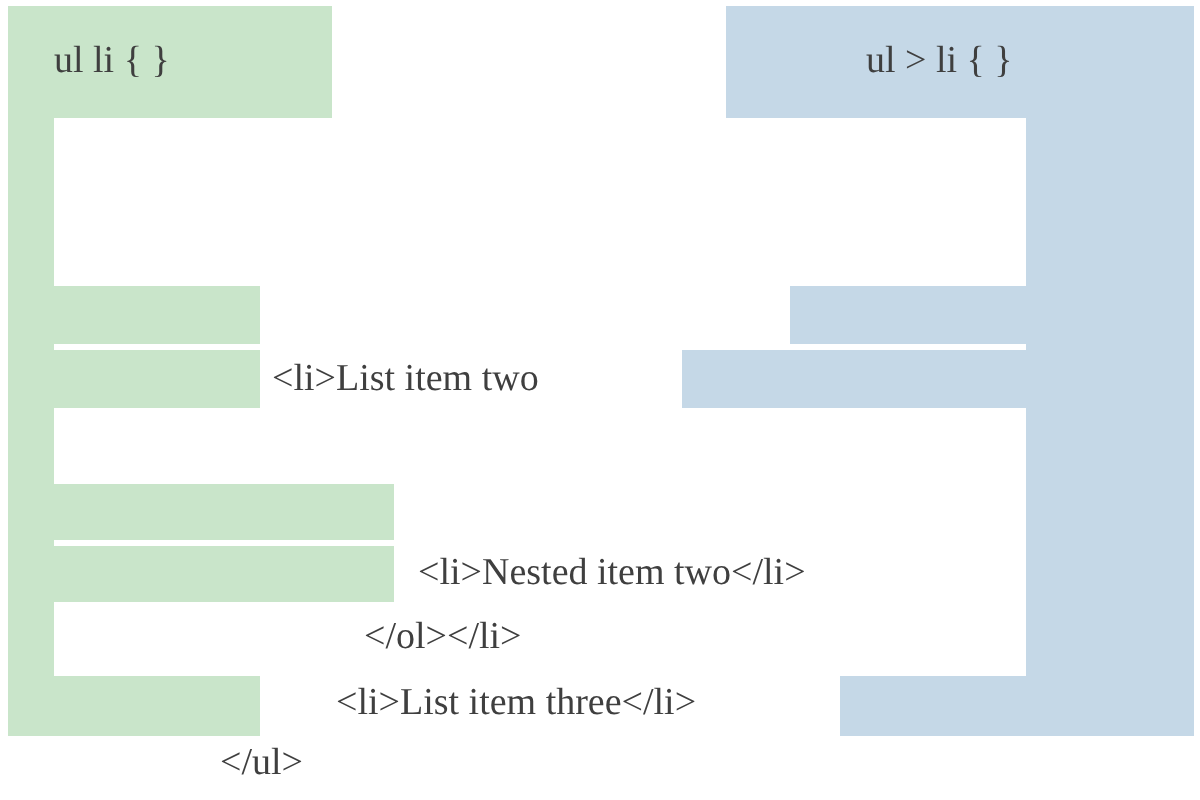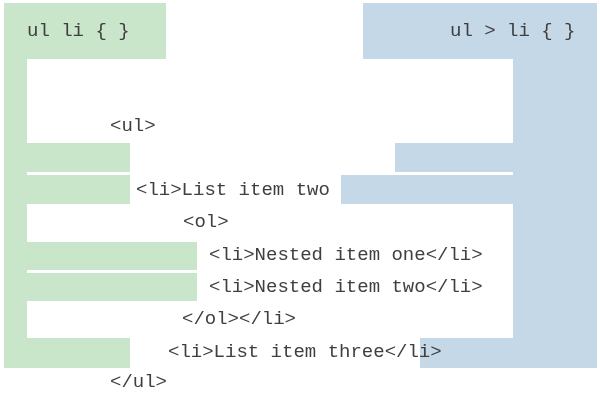--- a/index.html
+++ b/index.html
@@ -6,41 +6,41 @@
     margin: 0;
     padding: 0;
     background: #ffffff;
   }
   #stage {
     position: relative;
     width: 600px;
     height: 400px;
     background: var(--bg, #ffffff);
     overflow: hidden;
-    font-family: Liberation Mono, monospace;
+    font-family: Liberation Serif, serif;
   }
   .block {
     position: absolute;
   }
   .green { background: var(--green, #c9e5ca); }
   .blue  { background: var(--blue, #c5d8e7); }
 
   
   .g-box { left: 4px;   top: 3px; width: 162px; height: 56px; }
   .b-box { left: 363px; top: 3px; width: 234px; height: 56px; }
 
   .sel-label {
     position: absolute;
     top: 20px;
     font-size: 19px;
     color: var(--text, #3f3f3f);
     white-space: pre;
   }
   .g-label { left: 27px; }
-  .b-label { left: 450px; }
+  .b-label { left: 433px; }
 
   
   .g-col { left: 4px;   top: 59px; width: 23px; height: 309px; }
   .b-col { left: 513px; top: 59px; width: 84px; height: 309px; }
 
   
   .g-s1 { left: 27px; top: 143px; width: 103px; height: 29px; }
   .g-s2 { left: 27px; top: 175px; width: 103px; height: 29px; }
   .g-s3 { left: 27px; top: 242px; width: 170px; height: 28px; }
   .g-s4 { left: 27px; top: 273px; width: 170px; height: 28px; }
@@ -85,22 +85,19 @@
 
   <div class="block blue b-box"></div>
   <div class="block blue b-col"></div>
   <div class="block blue b-s1"></div>
   <div class="block blue b-s2"></div>
   <div class="block blue b-s3"></div>
 
   <span class="sel-label g-label">ul li { }</span>
   <span class="sel-label b-label">ul &gt; li { }</span>
 
-  <div class="code-line l0">&lt;ul&gt;</div>
   <div class="code-line l2">&lt;li&gt;List item two</div>
-  <div class="code-line l3">&lt;ol&gt;</div>
-  <div class="code-line l4">&lt;li&gt;Nested item one&lt;/li&gt;</div>
   <div class="code-line l5">&lt;li&gt;Nested item two&lt;/li&gt;</div>
   <div class="code-line l6">&lt;/ol&gt;&lt;/li&gt;</div>
   <div class="code-line l7">&lt;li&gt;List item three&lt;/li&gt;</div>
   <div class="code-line l8">&lt;/ul&gt;</div>
 
 </div>
 
 </body></html>

